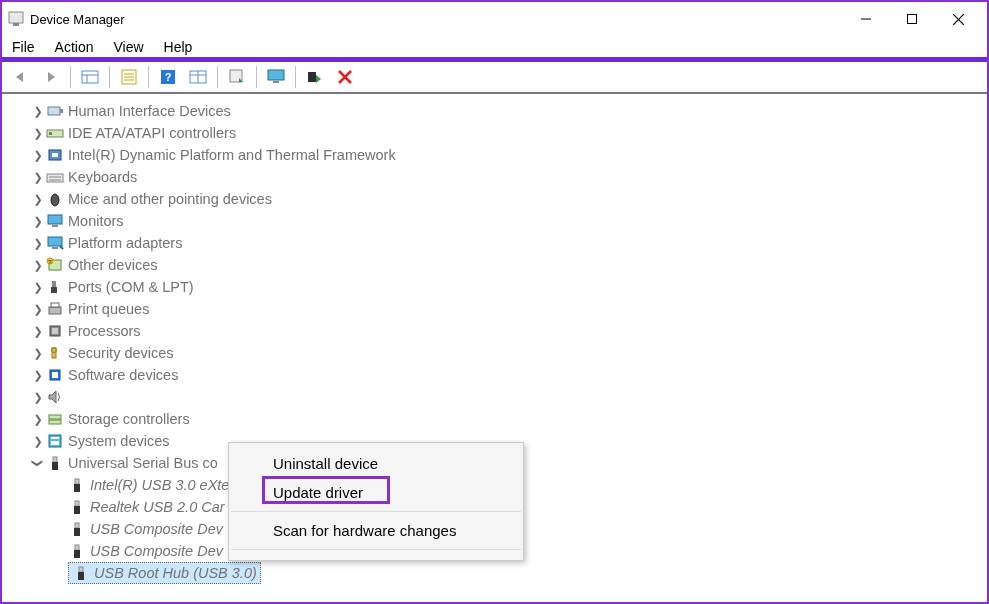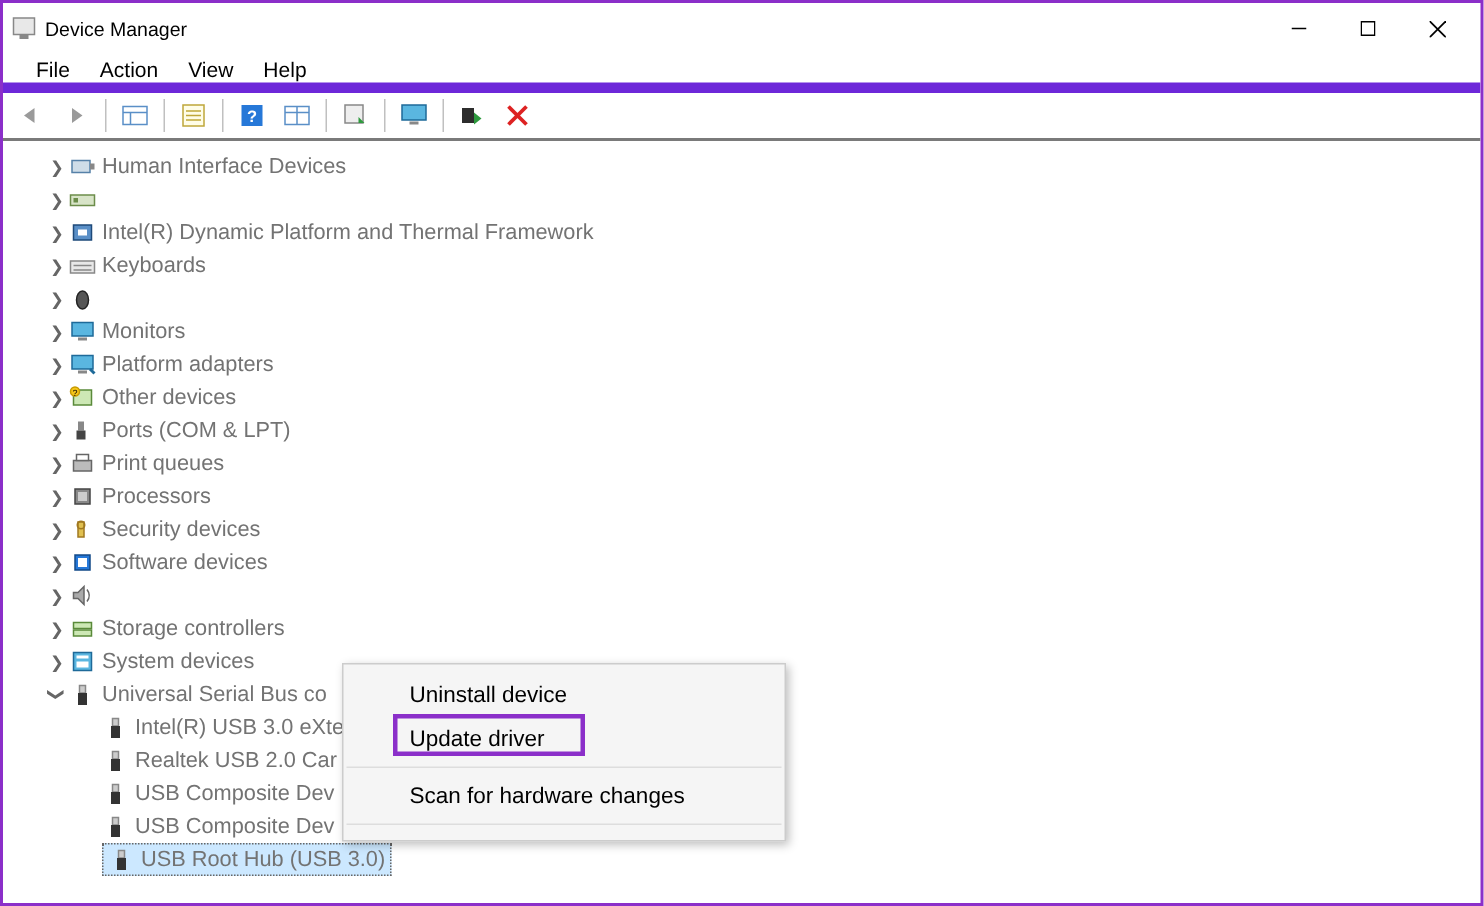--- a/index.html
+++ b/index.html
@@ -2,31 +2,31 @@
 <html><head>
 <meta charset="utf-8">
 <style>
 * { box-sizing: border-box; margin: 0; padding: 0; }
 body { font-family: "Segoe UI", Tahoma, sans-serif; font-size: 14px; background: #fff; width: 989px; height: 604px; overflow: hidden; border: 2px solid #8b2fc9; position: relative; }
 .titlebar { height: 34px; display: flex; align-items: center; padding: 0 6px; }
 .titlebar .app-icon { width: 16px; height: 16px; margin-right: 6px; display: inline-block; }
 .titlebar .title { flex: 1; font-size: 13px; }
 .win-controls { display: flex; }
 .win-btn { width: 46px; height: 30px; display: flex; align-items: center; justify-content: center; cursor: default; }
-.menubar { height: 26px; display: flex; align-items: center; padding: 0 12px; border-bottom: 7px solid #6d28d9; }
+.menubar { height: 26px; display: flex; align-items: center; padding: 0 0; border-bottom: 5px solid #6d28d9; }
 .menu-item { padding: 2px 10px; font-size: 14px; }
 .toolbar { height: 32px; display: flex; align-items: center; padding: 0 4px; border-bottom: 2px solid #7a7a7a; gap: 0; }
 .tool-btn { width: 28px; height: 26px; display: flex; align-items: center; justify-content: center; margin: 0 1px; }
 .tool-sep { width: 1px; height: 22px; background: #c0c0c0; margin: 0 4px; }
 .tree { padding: 6px 0 6px 22px; }
 .tree-row { display: flex; align-items: center; height: 22px; padding-left: 6px; }
 .expander { width: 16px; height: 16px; display: flex; align-items: center; justify-content: center; color: #666; font-size: 11px; }
 .dev-icon { width: 18px; height: 18px; margin: 0 4px 0 0; display: inline-flex; align-items: center; justify-content: center; }
 .tree-label { font-size: 14.5px; color: #737373; }
-.children { padding-left: 44px; }
+.children { padding-left: 44px; font-style: italic; }
 .child-row { display: flex; align-items: center; height: 22px; }
 .child-icon { width: 18px; height: 18px; margin: 0 4px 0 0; display: inline-flex; align-items: center; justify-content: center; }
 .selected { background: #cce8ff; display: inline-flex; align-items: center; padding: 1px 3px; border: 1px dotted #666; }
 .context-menu { position: absolute; left: 226px; top: 440px; width: 296px; background: #f5f5f5; border: 1px solid #ccc; box-shadow: 2px 2px 6px rgba(0,0,0,0.25); padding: 6px 0; }
 .ctx-item { padding: 6px 44px; font-size: 15px; }
 .ctx-item.bold { font-weight: 700; }
 .ctx-sep { height: 1px; background: #ddd; margin: 4px 2px; }
 .ctx-highlight-box { position: absolute; left: 260px; top: 474px; width: 128px; height: 28px; border: 3px solid #8b2fc9; pointer-events: none; }
 svg { display: block; }
 </style>
@@ -151,20 +151,21 @@
       <span class="tree-label">Human Interface Devices</span>
     </div>
     <div class="tree-row">
       <span class="expander">❯</span>
       <span class="dev-icon">
         <svg width="18" height="16">
           <rect x="1" y="5" width="16" height="7" fill="#d8e4c8" stroke="#6c8d4a"></rect>
           <rect x="3" y="7" width="3" height="3" fill="#6c8d4a"></rect>
         </svg>
       </span>
+      <span class="tree-label">IDE ATA/ATAPI controllers</span>
     </div>
     <div class="tree-row">
       <span class="expander">❯</span>
       <span class="dev-icon">
         <svg width="18" height="16">
           <rect x="3" y="3" width="12" height="10" fill="#5a8fc7" stroke="#1e4a7a"></rect>
           <rect x="6" y="6" width="6" height="4" fill="#fff"></rect>
         </svg>
       </span>
       <span class="tree-label">Intel(R) Dynamic Platform and Thermal Framework</span>
@@ -180,20 +181,21 @@
       </span>
       <span class="tree-label">Keyboards</span>
     </div>
     <div class="tree-row">
       <span class="expander">❯</span>
       <span class="dev-icon">
         <svg width="18" height="16">
           <ellipse cx="9" cy="9" rx="4" ry="6" fill="#555" stroke="#222"></ellipse>
         </svg>
       </span>
+      <span class="tree-label">Mice and other pointing devices</span>
     </div>
     <div class="tree-row">
       <span class="expander">❯</span>
       <span class="dev-icon">
         <svg width="18" height="16">
           <rect x="2" y="2" width="14" height="9" fill="#5ab6e0" stroke="#1e6a99"></rect>
           <rect x="6" y="12" width="6" height="2" fill="#888"></rect>
         </svg>
       </span>
       <span class="tree-label">Monitors</span>

